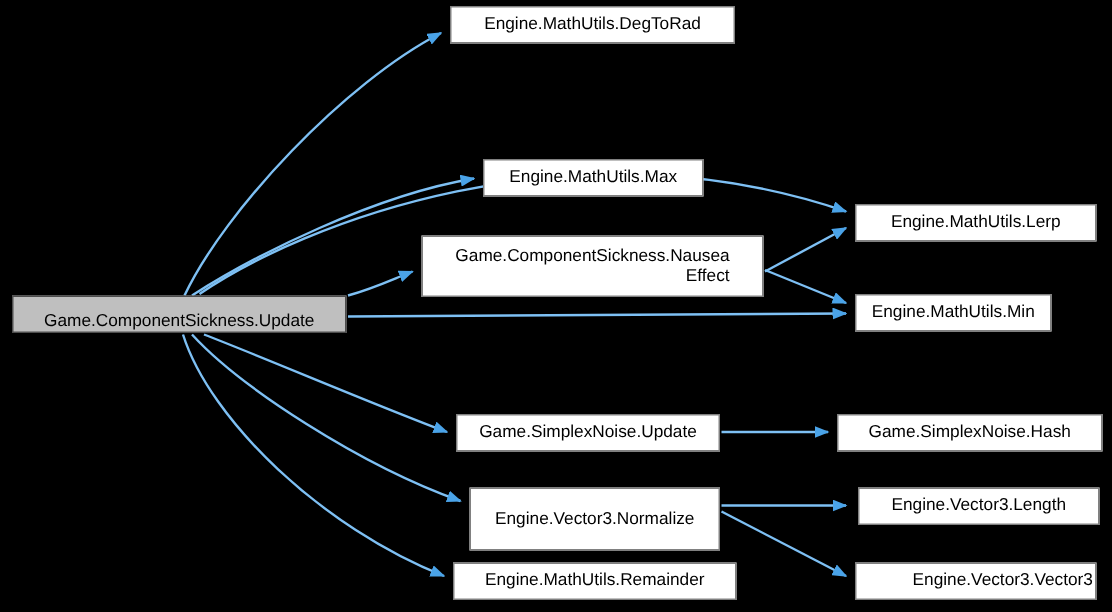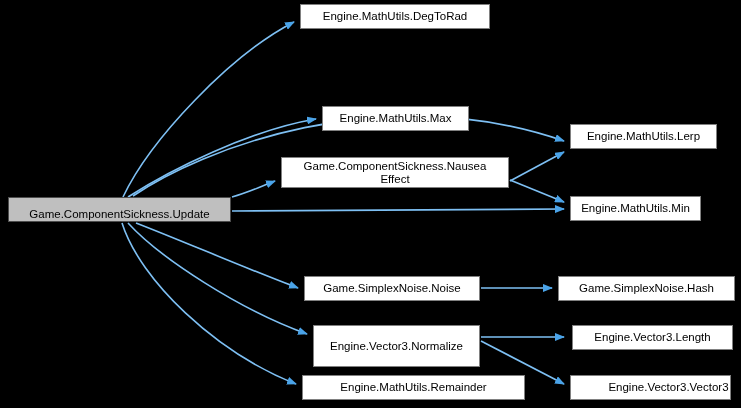--- a/index.html
+++ b/index.html
@@ -56,24 +56,24 @@
         <path d="M 510 180 L 564 202" fill="none" stroke="#7ec0f4" stroke-width="1.6" marker-end="url(#ah)"></path>
         <path d="M 481 288 L 552 288" fill="none" stroke="#7ec0f4" stroke-width="1.6" marker-end="url(#ah)"></path>
         <path d="M 481 337 L 564 337" fill="none" stroke="#7ec0f4" stroke-width="1.6" marker-end="url(#ah)"></path>
         <path d="M 481 341 L 564 384" fill="none" stroke="#7ec0f4" stroke-width="1.6" marker-end="url(#ah)"></path>
       </g>
   </svg>
   <div id="node-layer">
       <div class="node root" style="left: 8px; top: 197px; width: 223px; height: 25px;"><span>Game.ComponentSickness.Update</span></div>
       <div class="node" style="left: 300px; top: 4px; width: 190px; height: 25px;"><span>Engine.MathUtils.DegToRad</span></div>
       <div class="node" style="left: 322px; top: 106px; width: 147px; height: 25px;"><span>Engine.MathUtils.Max</span></div>
-      <div class="node" style="left: 281px; top: 157px; width: 228px; height: 31px;"><span>Game.ComponentSickness.Nausea
+      <div class="node" style="left: 281px; top: 157px; width: 228px; height: 41px; text-align: right;"><span>Game.ComponentSickness.Nausea
 Effect</span></div>
-      <div class="node" style="left: 570px; top: 124px; width: 147px; height: 25px;"><span>Engine.MathUtils.Lerp</span></div>
+      <div class="node" style="left: 570px; top: 136px; width: 161px; height: 25px;"><span>Engine.MathUtils.Lerp</span></div>
       <div class="node" style="left: 570px; top: 196px; width: 131px; height: 25px;"><span>Engine.MathUtils.Min</span></div>
-      <div class="node" style="left: 304px; top: 276px; width: 176px; height: 25px;"><span>Game.SimplexNoise.Noise</span></div>
+      <div class="node" style="left: 304px; top: 276px; width: 176px; height: 25px;"><span>Game.SimplexNoise.Update</span></div>
       <div class="node" style="left: 558px; top: 276px; width: 177px; height: 25px;"><span>Game.SimplexNoise.Hash</span></div>
       <div class="node" style="left: 313px; top: 325px; width: 167px; height: 42px;"><span>Engine.Vector3.Normalize</span></div>
       <div class="node" style="left: 572px; top: 325px; width: 161px; height: 25px;"><span>Engine.Vector3.Length</span></div>
-      <div class="node" style="left: 302px; top: 375px; width: 223px; height: 25px;"><span>Engine.MathUtils.Remainder</span></div>
+      <div class="node" style="left: 302px; top: 375px; width: 189px; height: 25px;"><span>Engine.MathUtils.Remainder</span></div>
       <div class="node" style="left: 570px; top: 375px; width: 161px; height: 25px; padding-left: 36px;"><span>Engine.Vector3.Vector3</span></div>
     </div>
 </div>
 
 </body></html>

